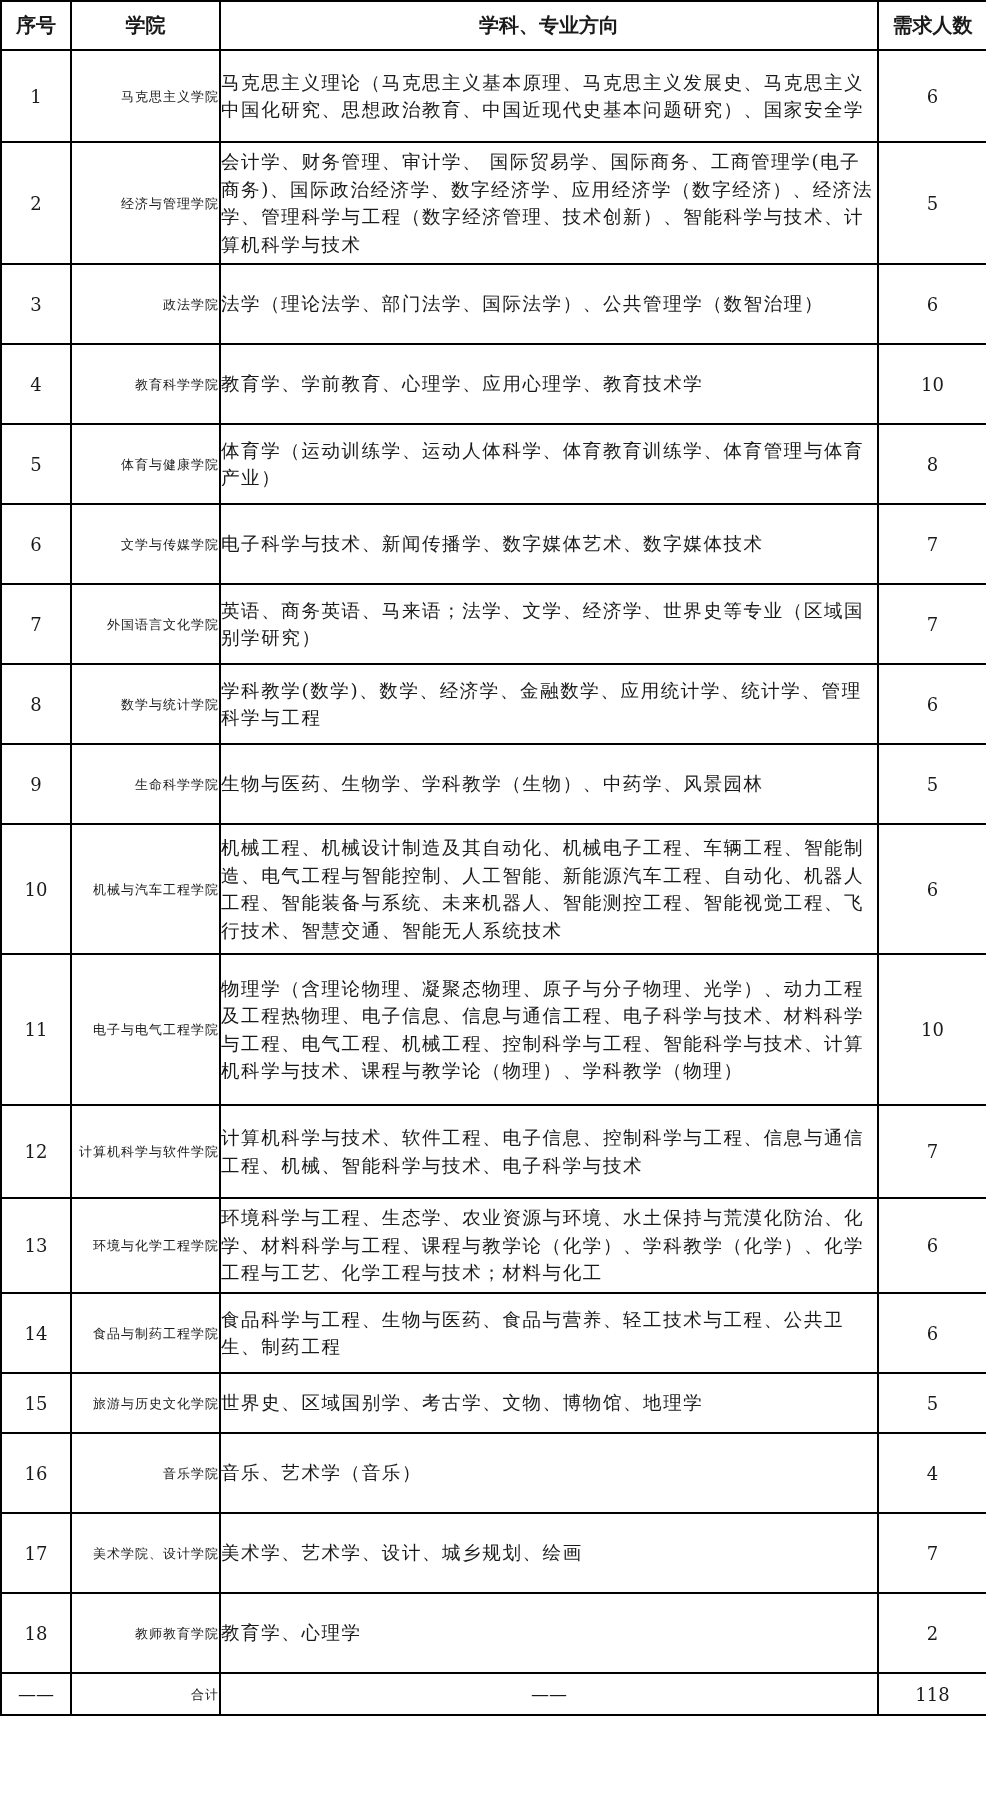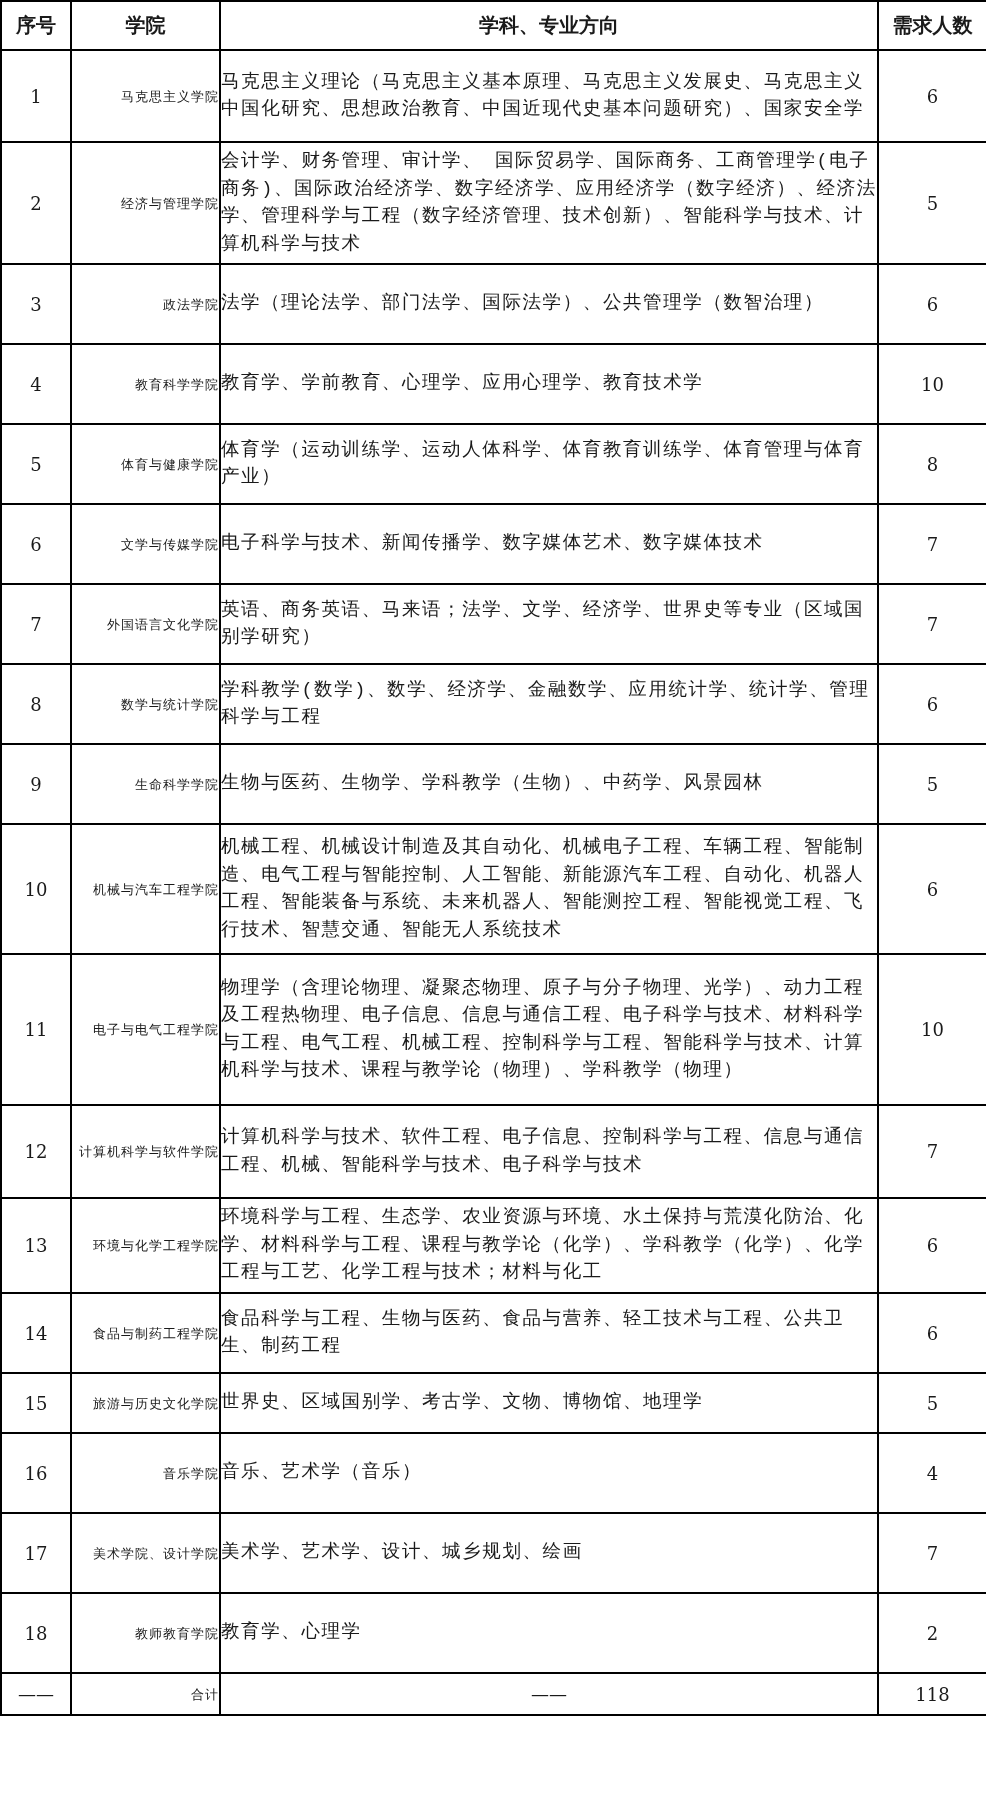--- a/index.html
+++ b/index.html
@@ -20,21 +20,21 @@
   table.grid th {
     font-family: "DejaVu Sans", "Liberation Sans", sans-serif;
     font-weight: bold;
     font-size: 20px;
     text-align: center;
     height: 47px;
     letter-spacing: 0px;
   }
   td.c-idx { text-align: center; font-size: 18px; }
   td.c-col { text-align: right; font-size: 13px; line-height: 27px; padding: 0 4px; letter-spacing: 1px; border-radius: 9px; }
-  td.c-maj { text-align: left; font-size: 18.5px; line-height: 27.5px; padding: 0 4px 0 3px; letter-spacing: 1.6px; font-family: Liberation Mono, monospace; }
+  td.c-maj { text-align: left; font-size: 18.5px; line-height: 27.5px; padding: 0 4px 0 3px; letter-spacing: 1.6px; }
   td.c-num { text-align: center; font-size: 18px; }
 </style>
 </head>
 <body>
 
 <table class="grid">
   <colgroup>
     <col style="width:70px">
     <col style="width:149px">
     <col style="width:658px">

